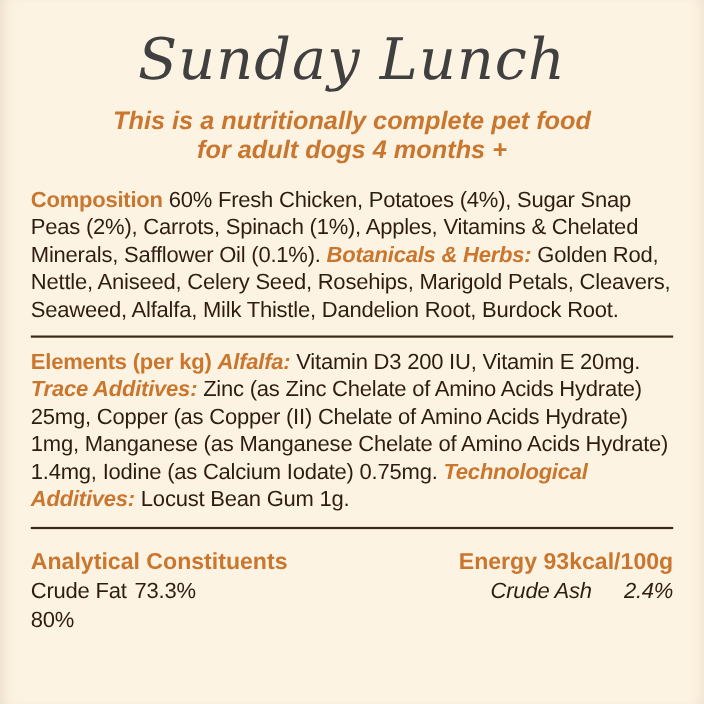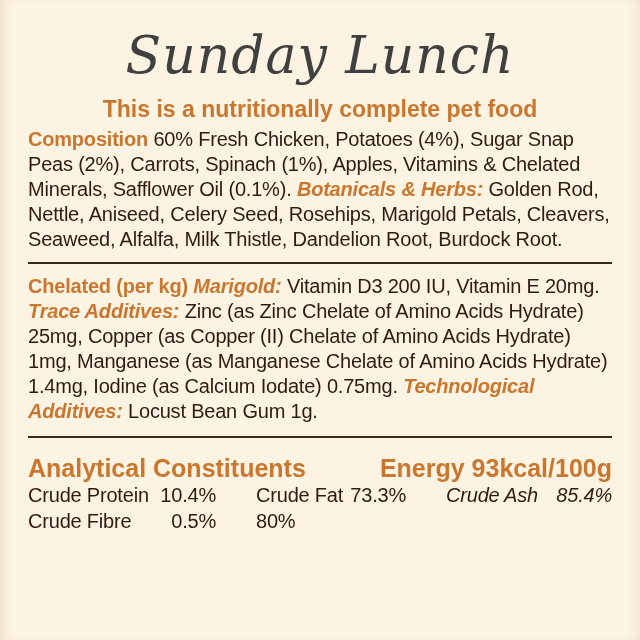--- a/index.html
+++ b/index.html
@@ -26,50 +26,51 @@
     line-height: 62px;
     color: #404040;
     letter-spacing: 1px;
   }
   .subtitle {
     margin-top: 10px;
     text-align: center;
     font-size: 23px;
     line-height: 27px;
     font-weight: bold;
+    font-style: italic;
     color: #c9762f;
   }
   .body-text {
     font-size: 20px;
     line-height: 25px;
     color: #2e1c11;
     letter-spacing: -0.2px;
   }
-  .composition { margin-top: 4px; }
+  .composition { margin-top: 20px; }
   .additives { margin-top: 10px; }
   .h-bold {
     color: #c9762f;
     font-weight: bold;
   }
   .h-bold-italic {
     color: #c9762f;
     font-weight: bold;
     font-style: italic;
   }
   .divider {
     border: none;
     border-top: 2px solid #3a2a18;
     margin: 10px 0 9px 0;
   }
   .divider-2 { margin-top: 12px; }
   .analytical-header {
     display: flex;
     justify-content: space-between;
     align-items: flex-start;
-    font-size: 25px;
+    font-size: 21px;
     line-height: 26px;
     margin-top: 17px;
   }
   .analytical-table {
     display: flex;
     justify-content: space-between;
     margin-top: 1px;
   }
   .an-col { display: flex; flex-direction: column; }
   .an-col-1 { width: 188px; }
@@ -85,70 +86,61 @@
 </style>
 </head>
 <body>
 
 <div class="label">
 
   <h1 class="title">Sunday Lunch</h1>
 
   <div class="subtitle">
     <div>This is a nutritionally complete pet food</div>
+    <div>for adult dogs 4 months +</div>
   </div>
 
   <p class="body-text composition">
     <span class="h-bold">Composition</span>
     <span>60% Fresh Chicken, Potatoes (4%), Sugar Snap Peas (2%), Carrots, Spinach (1%), Apples, Vitamins &amp; Chelated Minerals, Safflower Oil (0.1%).</span>
     <span class="h-bold-italic">Botanicals &amp; Herbs:</span>
     <span>Golden Rod, Nettle, Aniseed, Celery Seed, Rosehips, Marigold Petals, Cleavers, Seaweed, Alfalfa, Milk Thistle, Dandelion Root, Burdock Root.</span>
   </p>
 
   <hr class="divider">
 
   <p class="body-text additives">
-    <span class="h-bold">Chelated (per kg)</span>
-    <span class="h-bold-italic">Marigold:</span>
+    <span class="h-bold">Elements (per kg)</span>
+    <span class="h-bold-italic">Alfalfa:</span>
     <span>Vitamin D3 200 IU, Vitamin E 20mg.</span>
     <span class="h-bold-italic">Trace Additives:</span>
     <span>Zinc (as Zinc Chelate of Amino Acids Hydrate) 25mg, Copper (as Copper (II) Chelate of Amino Acids Hydrate) 1mg, Manganese (as Manganese Chelate of Amino Acids Hydrate) 1.4mg, Iodine (as Calcium Iodate) 0.75mg.</span>
     <span class="h-bold-italic">Technological Additives:</span>
     <span>Locust Bean Gum 1g.</span>
   </p>
 
   <hr class="divider divider-2">
 
   <div class="analytical">
     <div class="analytical-header">
       <span class="h-bold">Analytical Constituents</span>
       <span class="h-bold">Energy 93kcal/100g</span>
     </div>
     <div class="analytical-table">
-      <div class="an-col an-col-1">
-        <div class="an-row">
-          <span>Crude Protein</span>
-          <span>10.4%</span>
-        </div>
-        <div class="an-row">
-          <span>Crude Fibre</span>
-          <span>0.5%</span>
-        </div>
-      </div>
       <div class="an-col an-col-2">
         <div class="an-row">
           <span>Crude Fat</span>
           <span>73.3%</span>
         </div>
         <div class="an-row">
           <span>80%</span>
         </div>
       </div>
       <div class="an-col an-col-3">
         <div class="an-row">
           <span>Crude Ash</span>
-          <span>85.4%</span>
+          <span>2.4%</span>
         </div>
       </div>
     </div>
   </div>
 
 </div>
 
 </body></html>

